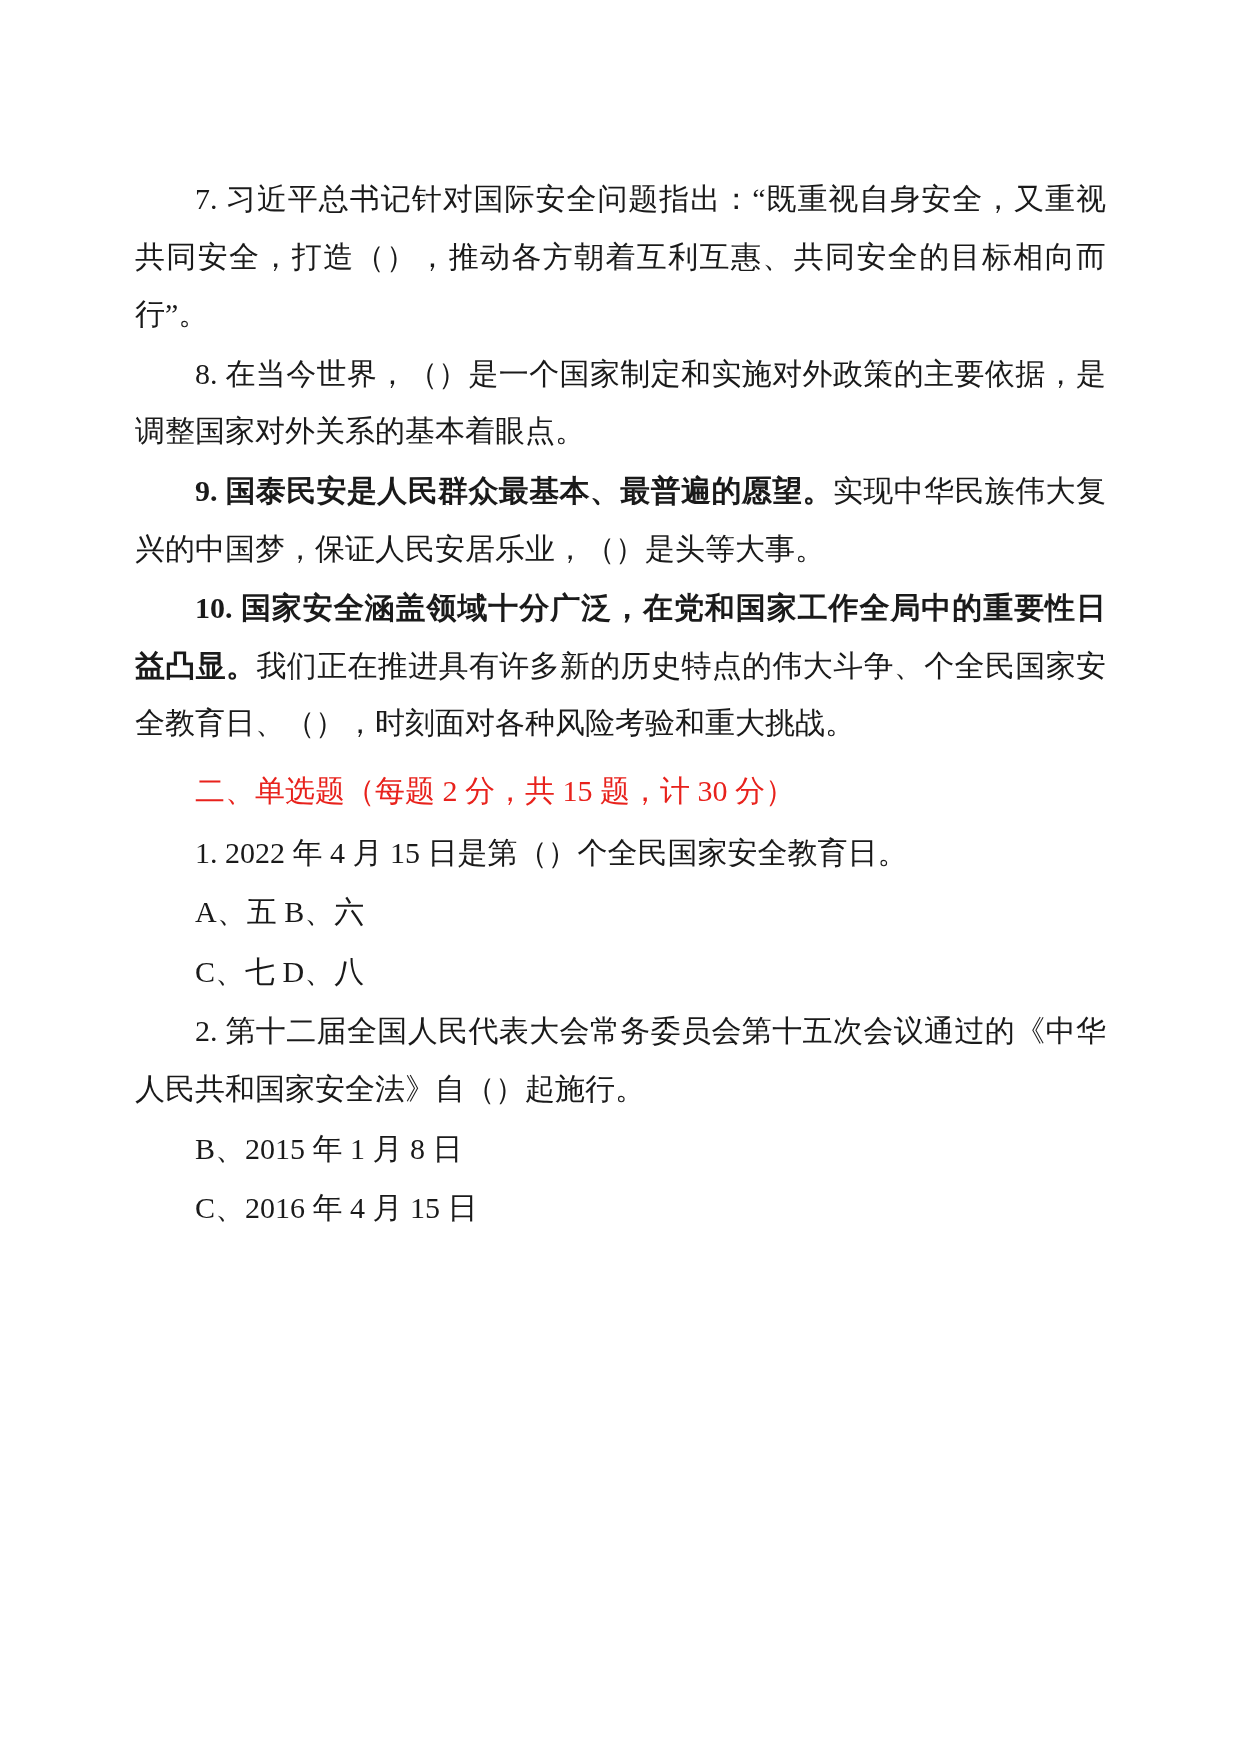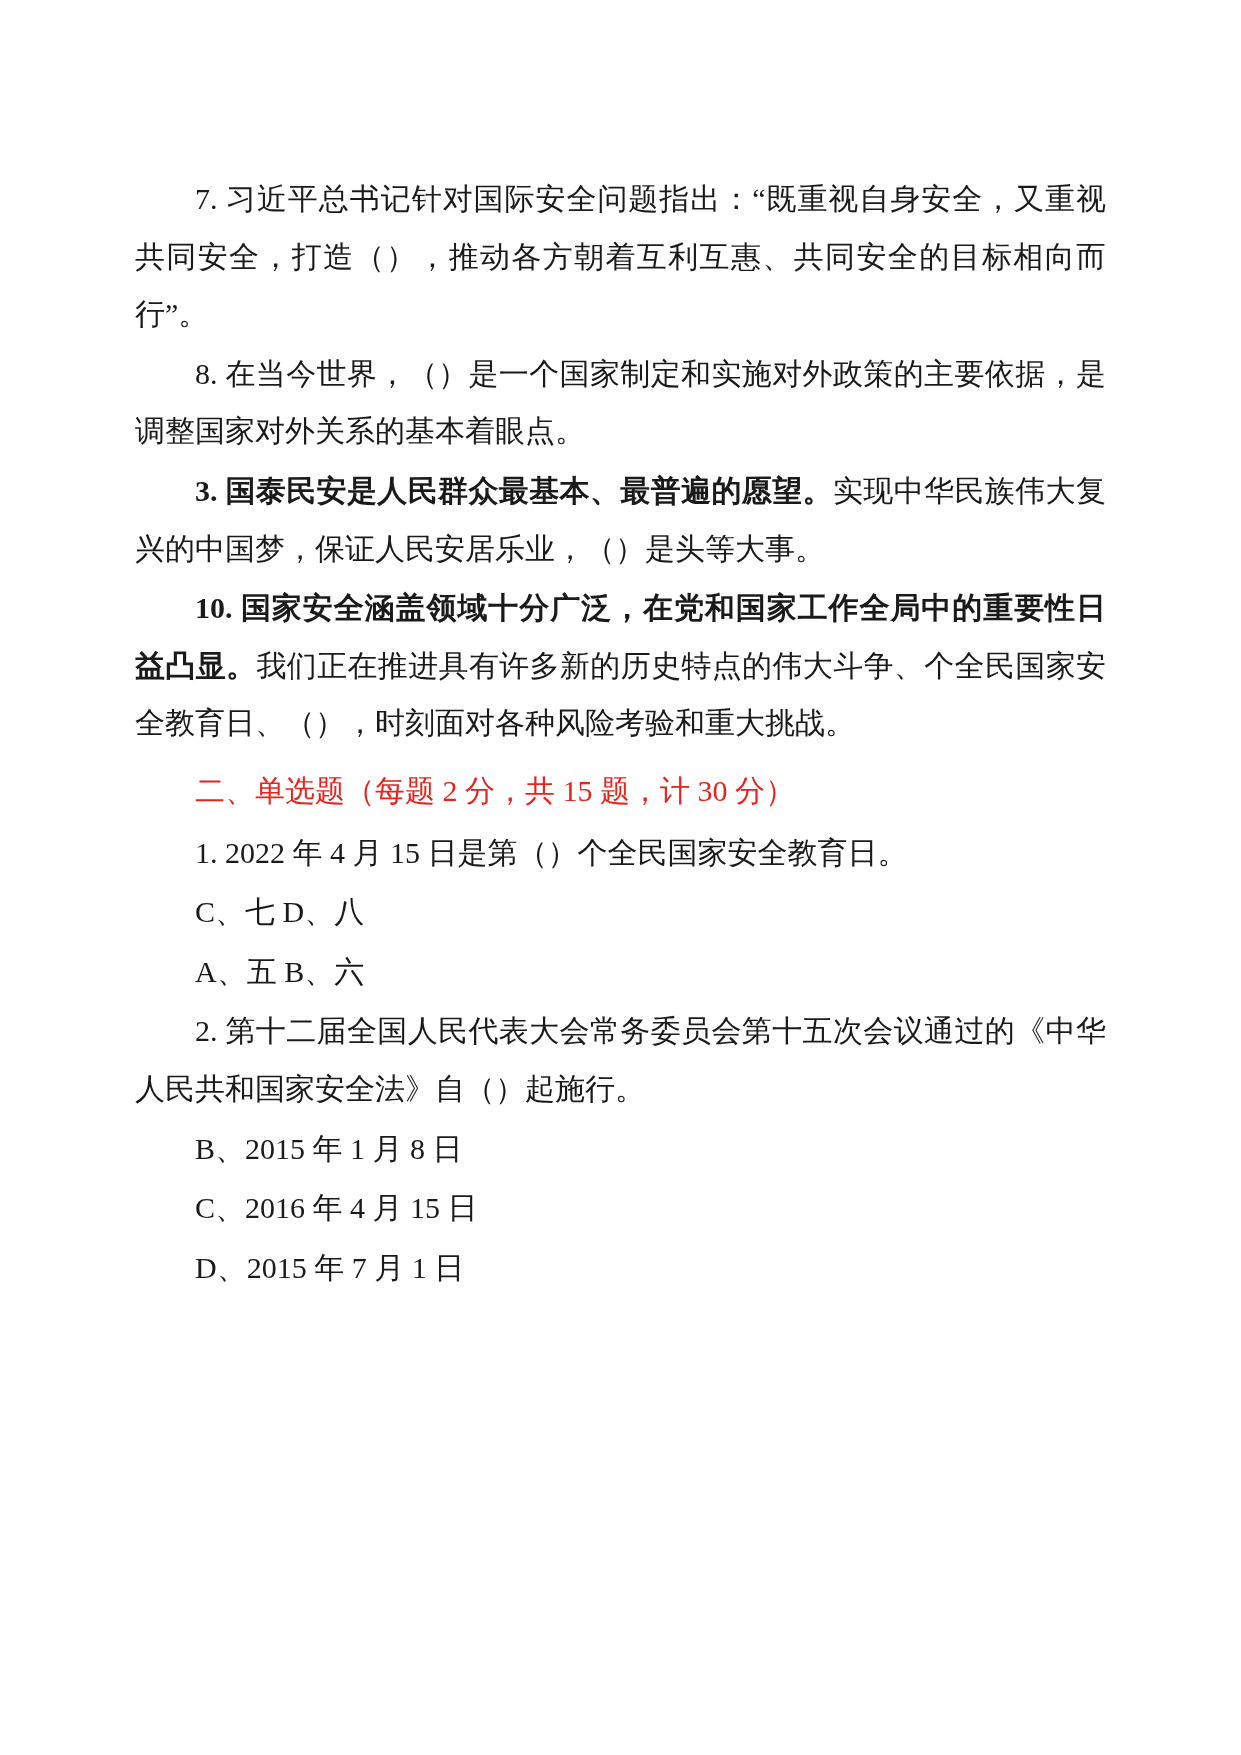--- a/index.html
+++ b/index.html
@@ -42,35 +42,34 @@
 </head>
 <body>
 
 <div class="page">
   <div class="doc-body">
 
     <p>7. 习近平总书记针对国际安全问题指出：“既重视自身安全，又重视共同安全，打造（），推动各方朝着互利互惠、共同安全的目标相向而行”。</p>
 
     <p>8. 在当今世界，（）是一个国家制定和实施对外政策的主要依据，是调整国家对外关系的基本着眼点。</p>
 
-    <p><span class="bold">3. 国泰民安是人民群众最基本、最普遍的愿望。</span><span>实现中华民族伟大复兴的中国梦，保证人民安居乐业，（）是头等大事。</span></p>
+    <p><span class="bold">9. 国泰民安是人民群众最基本、最普遍的愿望。</span><span>实现中华民族伟大复兴的中国梦，保证人民安居乐业，（）是头等大事。</span></p>
 
     <p><span class="bold">10. 国家安全涵盖领域十分广泛，在党和国家工作全局中的重要性日益凸显。</span><span>我们正在推进具有许多新的历史特点的伟大斗争、个全民国家安全教育日、（），时刻面对各种风险考验和重大挑战。</span></p>
 
     <p class="section-heading">二、单选题（每题 2 分，共 15 题，计 30 分）</p>
 
     <p>1. 2022 年 4 月 15 日是第（）个全民国家安全教育日。</p>
 
+    <p class="opt">A、五 B、六</p>
+
     <p class="opt">C、七 D、八</p>
-
-    <p class="opt">A、五 B、六</p>
 
     <p>2. 第十二届全国人民代表大会常务委员会第十五次会议通过的《中华人民共和国家安全法》自（）起施行。</p>
 
 
     <p class="opt">B、2015 年 1 月 8 日</p>
 
     <p class="opt">C、2016 年 4 月 15 日</p>
 
-    <p class="opt">D、2015 年 7 月 1 日</p>
 
   </div>
 </div>
 
 </body></html>

